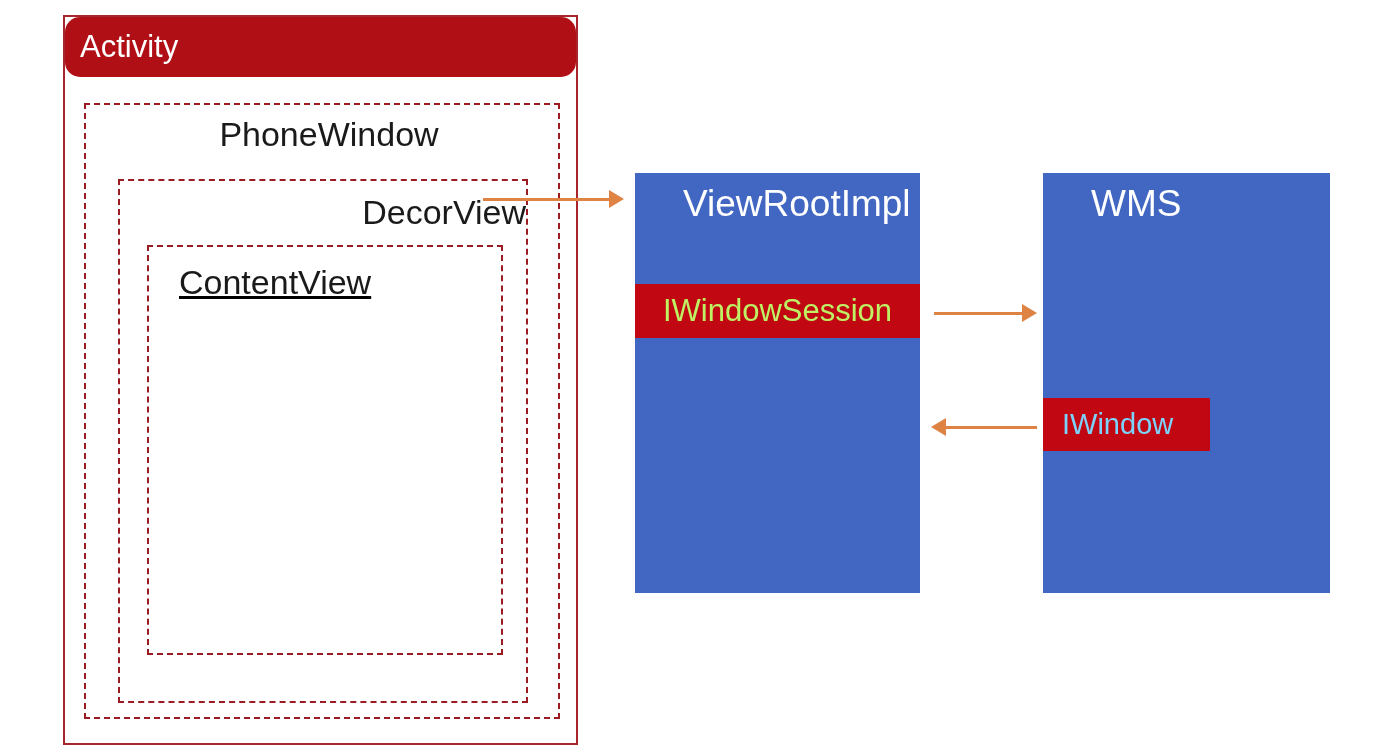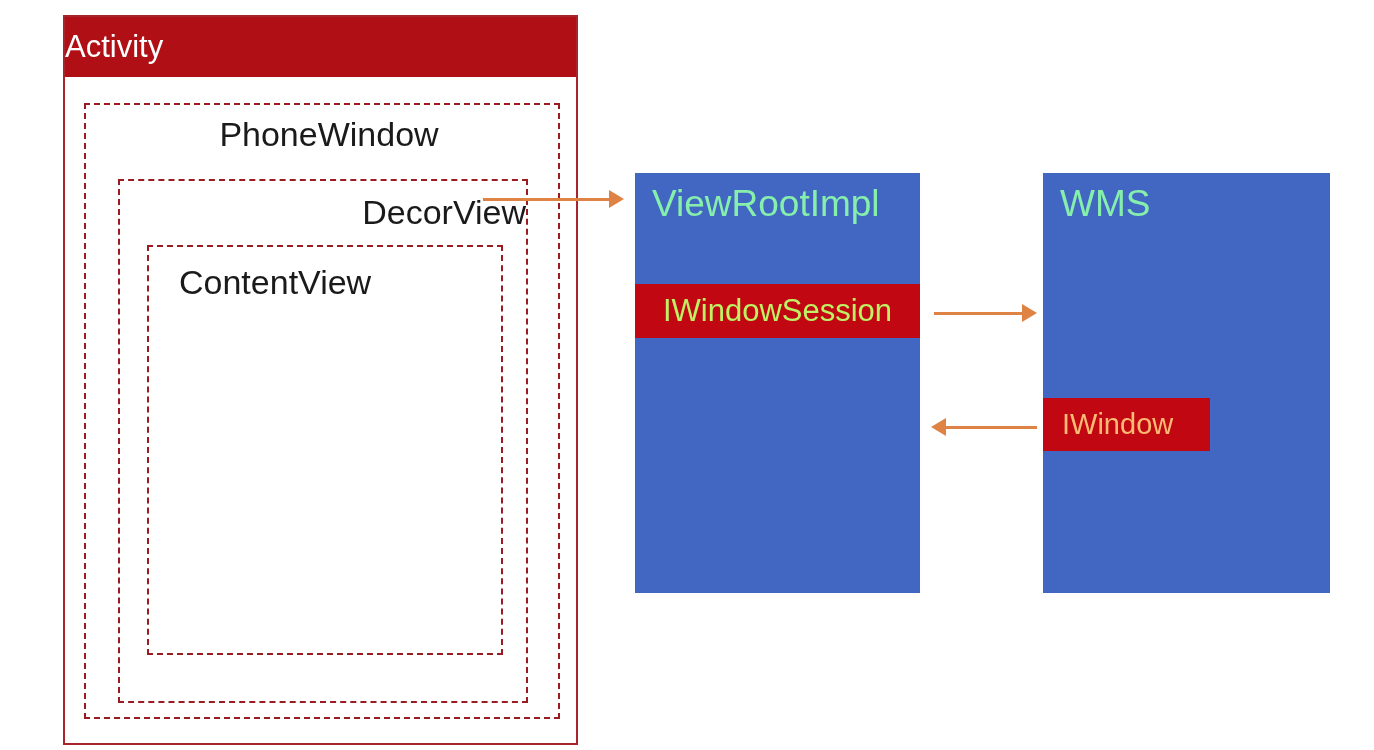--- a/index.html
+++ b/index.html
@@ -14,46 +14,46 @@
 
   
   .activity-box {
     left: 63px; top: 15px; width: 515px; height: 730px;
     border: 2px solid #a8262b; background: #ffffff;
   }
   .activity-header {
     position: absolute; left: 0; top: 0; right: 0; height: 60px;
     background: #b01015; color: #ffffff;
     display: flex; align-items: center;
-    font-size: 31px; 
+    font-size: 31px; padding-left: 15px; border-radius: 15px;
   }
   .dashed-box { position: absolute; border: 2px dashed #9a1b21; background: transparent; }
   .phone-window { left: 19px; top: 86px; width: 476px; height: 616px; }
   .decor-view   { left: 53px; top: 162px; width: 410px; height: 524px; text-align: right; }
-  .content-view { left: 82px; top: 228px; width: 356px; height: 410px; }
+  .content-view { left: 82px; top: 228px; width: 356px; height: 410px; text-decoration: underline; }
   .dark-label { color: #1a1a1a; font-size: 34px; display: block; }
   .phone-window > .dark-label { padding: 10px 0 0 14px; text-align: center; }
   .decor-view   > .dark-label { padding: 12px 0 0 18px; }
   .content-view > .dark-label { padding: 16px 0 0 30px; }
 
   
   .blue-box { background: #4267c3; color: #ffffff; }
   .viewroot-box { left: 635px; top: 173px; width: 285px; height: 420px; }
   .wms-box      { left: 1043px; top: 173px; width: 287px; height: 420px; }
-  .blue-title { display: block; font-size: 37px; padding: 10px 12px 0 17px; color: #86efac; }
+  .blue-title { display: block; font-size: 37px; padding: 10px 12px 0 17px; color: #ffffff; margin-left: 31px; }
 
   .session-band {
     position: absolute; left: 0; top: 111px; width: 100%; height: 54px;
     background: #c00712; color: #bef264;
     display: flex; align-items: center; justify-content: center;
     font-size: 31px;
   }
   .iwindow-badge {
     position: absolute; left: 0; top: 225px; width: 167px; height: 53px;
-    background: #c00712; color: #fdba74;
+    background: #c00712; color: #7dd3fc;
     display: flex; align-items: center; padding-left: 19px;
     font-size: 29px;
   }
 
   
   .arrow { position: absolute; height: 18px; }
   .arrow .shaft {
     position: absolute; top: 8px; height: 3px; background: #de8344;
   }
   .arrow .head-right {

